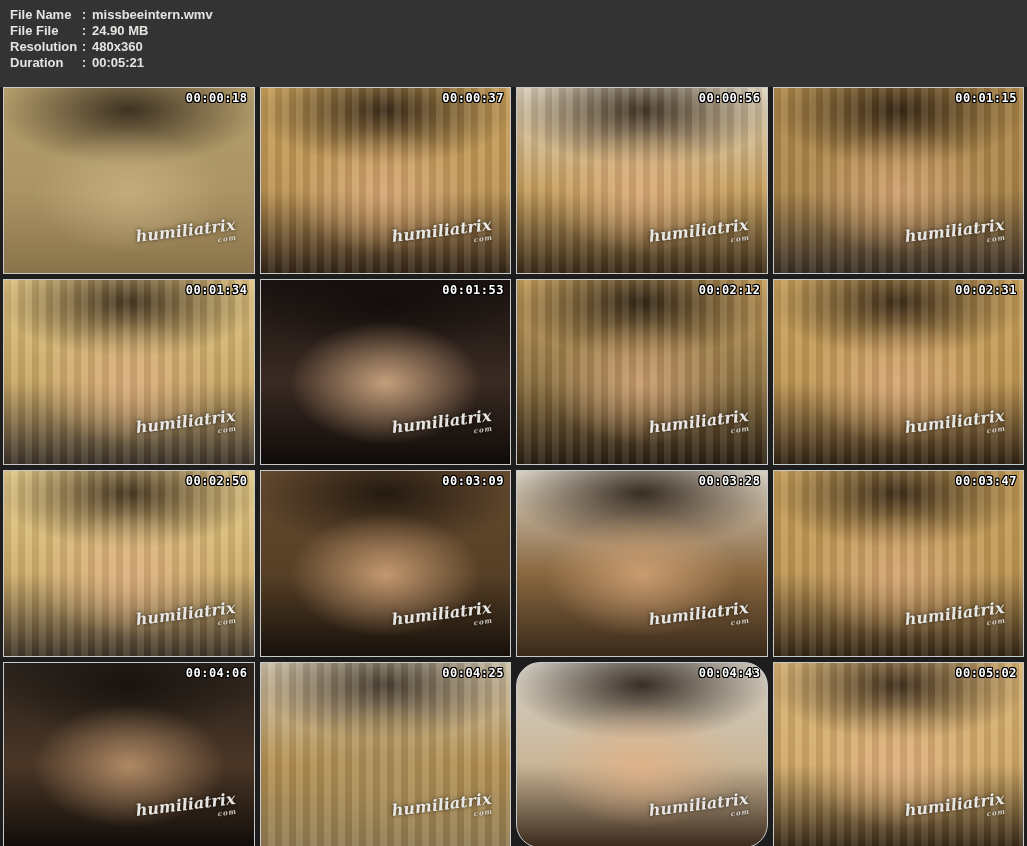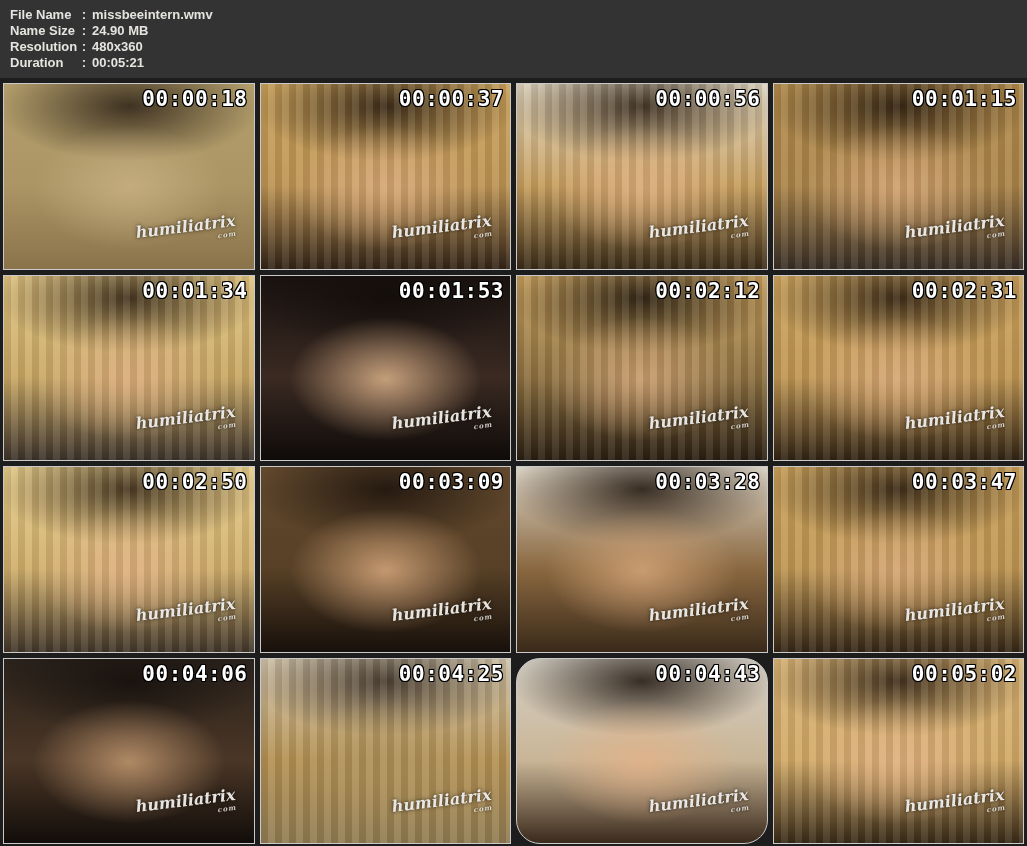--- a/index.html
+++ b/index.html
@@ -14,23 +14,22 @@
   .sheet {
     width: 1027px;
     height: 846px;
     background: var(--page-bg, #1d1d1d);
     box-sizing: border-box;
   }
   
   .meta {
     height: 71px;
     background: var(--header-bg, #333333);
-    padding: 7px 0 0 10px;
+    padding: 7px 0 9px 10px;
     box-sizing: content-box;
-    margin-bottom: 5px;
   }
   .meta-row {
     display: flex;
     height: 16px;
     line-height: 16px;
     font-size: 13px;
     font-weight: bold;
     color: var(--header-text, #e6e4e0);
     white-space: pre;
   }
@@ -53,21 +52,21 @@
     box-sizing: border-box;
     overflow: hidden;
     cursor: pointer;
   }
   .thumb .ts {
     position: absolute;
     top: 3px;
     right: 6px;
     font-family: "DejaVu Sans Mono", monospace;
     font-weight: bold;
-    font-size: 21px;
+    font-size: 12px;
     letter-spacing: 0.5px;
     color: var(--ts-text, #ffffff);
     text-shadow:
       1px 0 0 var(--ts-outline, #000), -1px 0 0 var(--ts-outline, #000),
       0 1px 0 var(--ts-outline, #000), 0 -1px 0 var(--ts-outline, #000),
       1px 1px 0 var(--ts-outline, #000), -1px -1px 0 var(--ts-outline, #000),
       1px -1px 0 var(--ts-outline, #000), -1px 1px 0 var(--ts-outline, #000);
   }
   .thumb .wm {
     position: absolute;
@@ -98,21 +97,21 @@
 
 <div class="sheet">
 
   <header class="meta">
     <div class="meta-row">
       <span class="meta-label">File Name</span>
       <span class="meta-sep">:</span>
       <span class="meta-value">missbeeintern.wmv</span>
     </div>
     <div class="meta-row">
-      <span class="meta-label">Name Size</span>
+      <span class="meta-label">File File</span>
       <span class="meta-sep">:</span>
       <span class="meta-value">24.90 MB</span>
     </div>
     <div class="meta-row">
       <span class="meta-label">Resolution</span>
       <span class="meta-sep">:</span>
       <span class="meta-value">480x360</span>
     </div>
     <div class="meta-row">
       <span class="meta-label">Duration</span>

